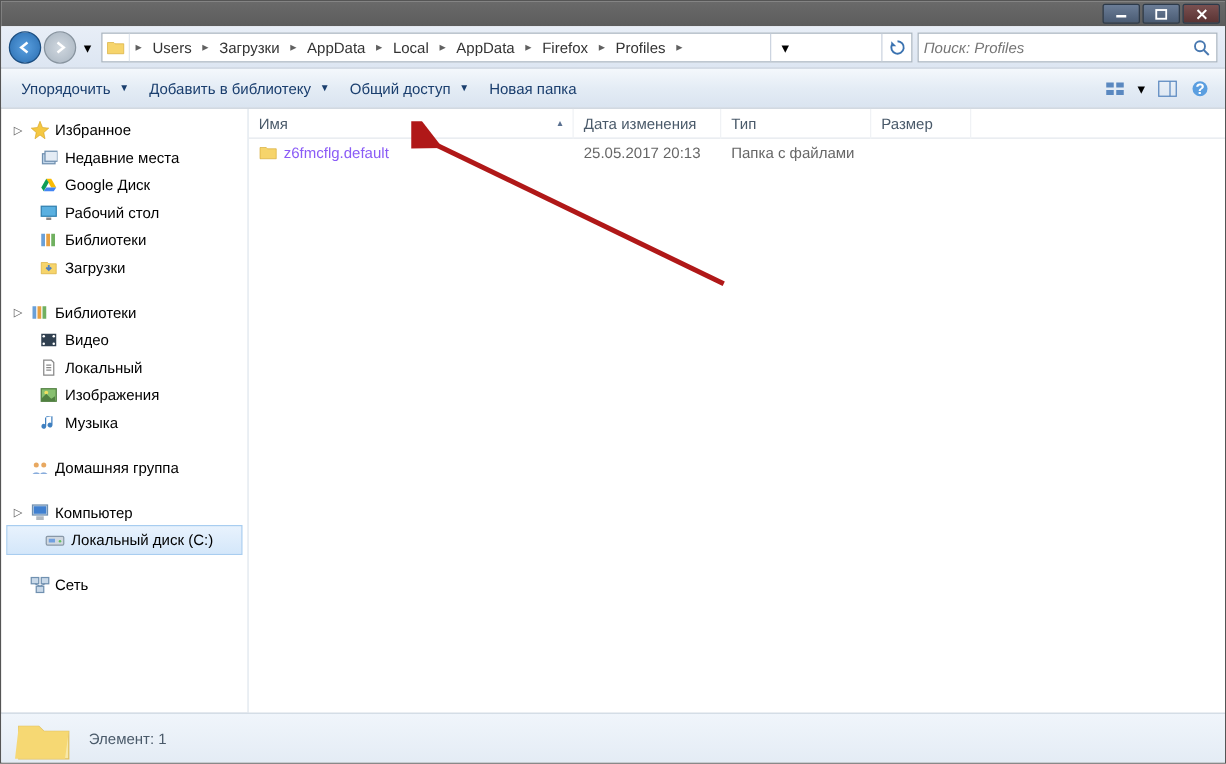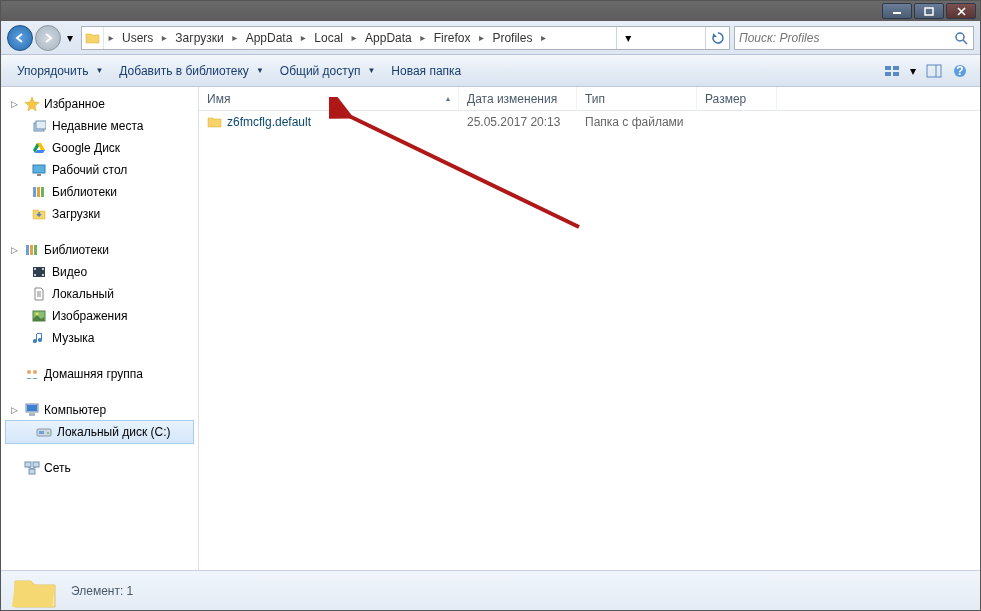--- a/index.html
+++ b/index.html
@@ -35,21 +35,21 @@
 .np-item.sel { background: linear-gradient(#e8f2fd,#d4e7fa); border: 1px solid #a8cdf0; margin:-1px 4px;}
 .np-ic { width: 16px; height: 16px; display:inline-flex; align-items:center; justify-content:center;}
 .exp { width: 11px; height: 11px; display: inline-flex; align-items:center; justify-content:center; cursor:pointer; color:#606060; font-size:9px;}
 .content { flex: 1; display: flex; flex-direction: column; background: #fff; position: relative;}
 .cols { display: flex; height: 24px; border-bottom: 1px solid #e4e8ed; align-items: center; }
 .col { padding: 12px 8px; cursor: pointer; color: #4a5a6a; display:flex; align-items:center; height:100%; border-right:1px solid #f0f2f5;}
 .col.sorted::after { content:"▴"; font-size:8px; margin-left:auto; color:#5a7090;}
 .col1{width:260px;} .col2{width:118px;} .col3{width:120px;} .col4{width:80px;}
 .list { flex: 1; }
 .row { display: flex; align-items: center; height: 22px; cursor: pointer; }
-.cell { padding: 0 8px; color: #0c4a6e; display:flex; align-items:center; gap:4px;}
+.cell { padding: 0 8px; color: #8b5cf6; display:flex; align-items:center; gap:4px;}
 .cell1{width:260px;} .cell2{width:118px; color:#666;} .cell3{width:120px; color:#666;} .cell4{width:80px;}
 .arrow-anno { position: absolute; left: 130px; top: 10px; pointer-events: none; }
 .details { height: 40px; background: linear-gradient(#f0f5fb,#e4ecf5); border-top: 1px solid #c8d2de; display: flex; align-items: center; padding: 4px 10px; gap: 12px; }
 .det-ic { width: 48px; height: 48px; display:flex; align-items:center; justify-content:center;}
 .det-txt { color: #4a5a6a; }
 
 .folder-svg{fill:#f6d46b; stroke:#d4a830; stroke-width:.5;}
 </style>
 </head>
 <body>

